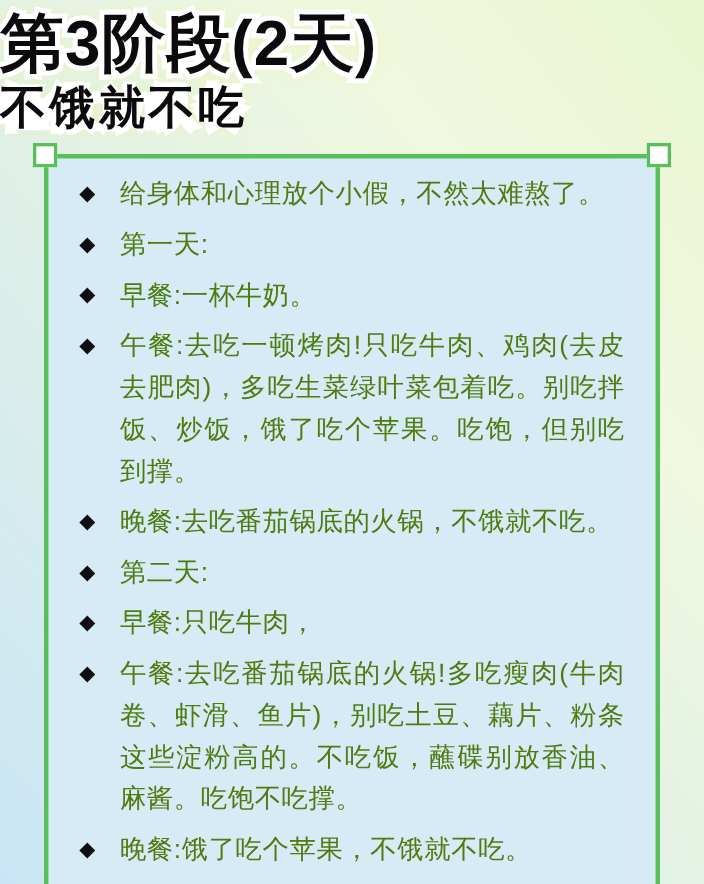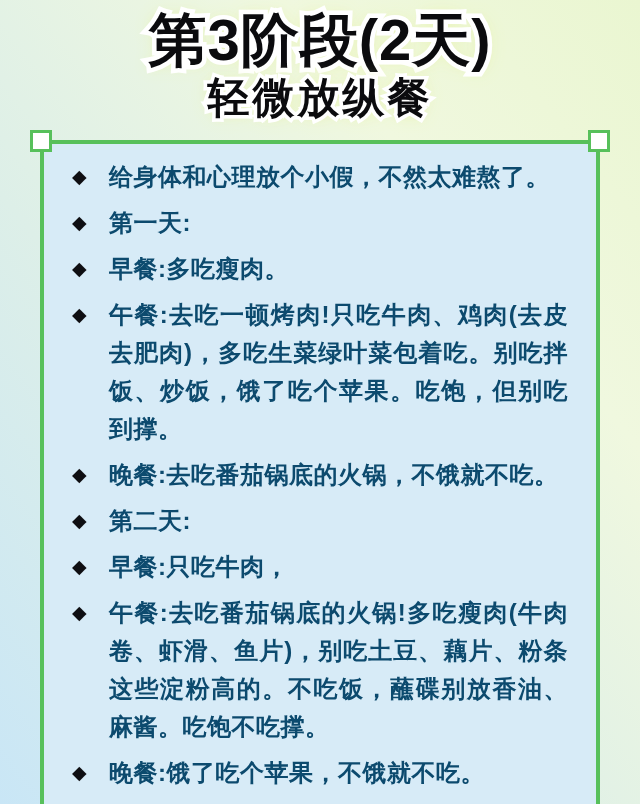--- a/index.html
+++ b/index.html
@@ -13,21 +13,20 @@
   body {
     position: relative;
     background: linear-gradient(to top right,
       #c9e6f6 0%, #ddefe8 38%, #f0f8df 72%, #eaf6d1 100%);
   }
 
   
   .header {
     position: absolute;
     top: 0; left: 0; right: 0;
-    text-align: center;
     z-index: 2;
   }
   .outlined {
     position: relative;
     z-index: 0;
     color: #0b0b0e;
     font-weight: 900;
   }
   .outlined::before {
     content: attr(data-text);
@@ -95,51 +94,51 @@
     width: 24px;
     font-size: 19px;
     line-height: 38px;
     color: #0e0e12;
     text-align: left;
   }
   .item-text {
     flex: 1;
     margin-left: 13px;
     font-size: 24px;
-    font-weight: 700;
+    font-weight: 400;
     line-height: 38px;
     letter-spacing: 0.5px;
-    color: #0c4a6e;
+    color: #4d7c0f;
     text-align: justify;
   }
 </style>
 </head>
 <body>
 
 <div class="header">
   <div class="page-title outlined" data-text="第3阶段(2天)">第3阶段(2天)</div>
-  <div class="page-subtitle outlined" data-text="轻微放纵餐">轻微放纵餐</div>
+  <div class="page-subtitle outlined" data-text="轻微放纵餐">不饿就不吃</div>
 </div>
 
 <div class="card">
   <div class="corner-handle left"></div>
   <div class="corner-handle right"></div>
 
   <ul class="item-list">
     <li class="list-item">
       <span class="bullet">◆</span>
       <span class="item-text">给身体和心理放个小假，不然太难熬了。</span>
     </li>
     <li class="list-item">
       <span class="bullet">◆</span>
       <span class="item-text">第一天:</span>
     </li>
     <li class="list-item">
       <span class="bullet">◆</span>
-      <span class="item-text">早餐:多吃瘦肉。</span>
+      <span class="item-text">早餐:一杯牛奶。</span>
     </li>
     <li class="list-item">
       <span class="bullet">◆</span>
       <span class="item-text">午餐:去吃一顿烤肉!只吃牛肉、鸡肉(去皮去肥肉)，多吃生菜绿叶菜包着吃。别吃拌饭、炒饭，饿了吃个苹果。吃饱，但别吃到撑。</span>
     </li>
     <li class="list-item">
       <span class="bullet">◆</span>
       <span class="item-text">晚餐:去吃番茄锅底的火锅，不饿就不吃。</span>
     </li>
     <li class="list-item">

